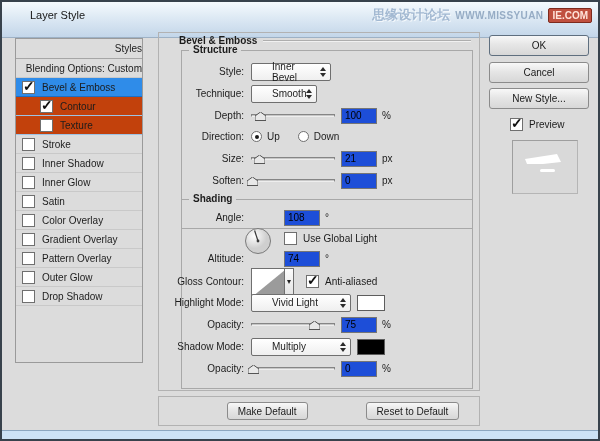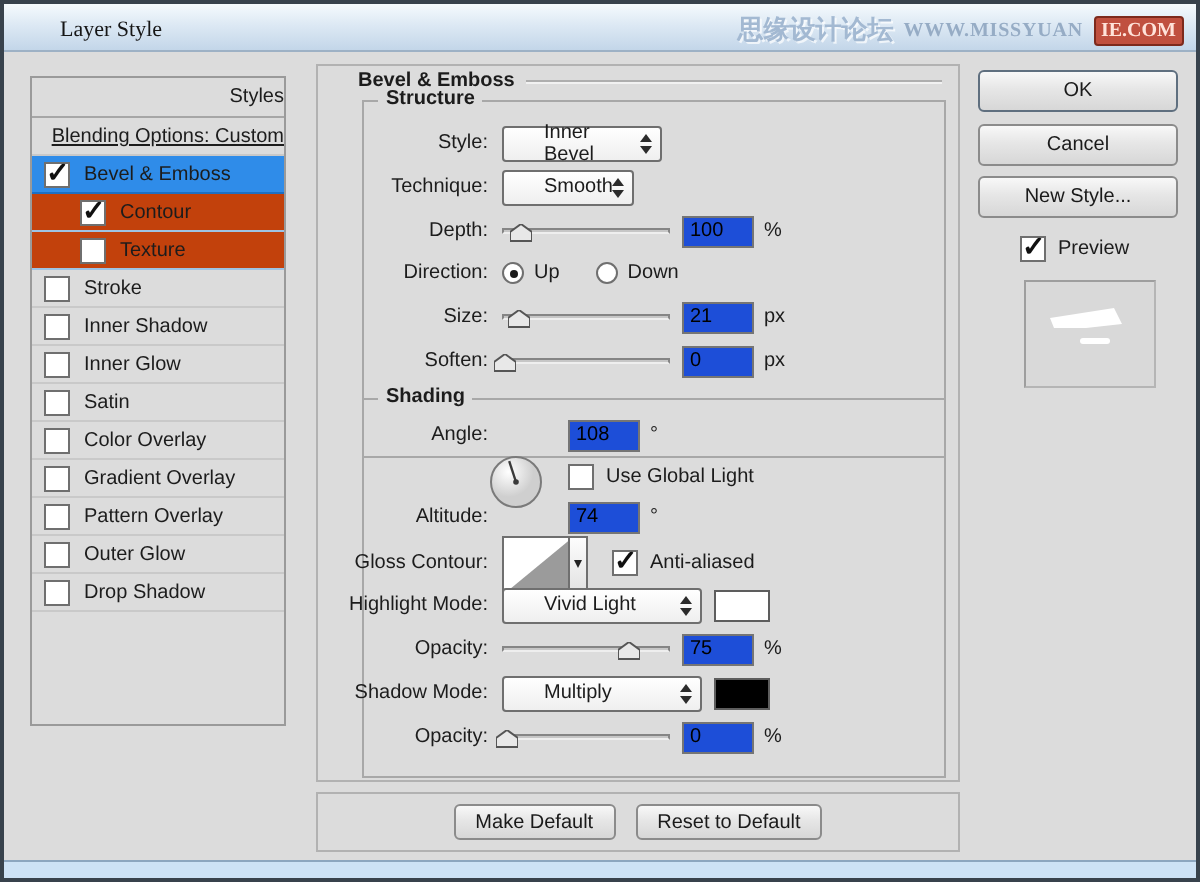--- a/index.html
+++ b/index.html
@@ -3,39 +3,39 @@
 <meta charset="utf-8">
 <style>
   * { box-sizing: border-box; margin: 0; padding: 0; }
   html,body { background:#8a8a8a; }
   body { font-family:"Liberation Sans", sans-serif; }
 
   .window { position:relative; width:600px; height:441px; background:#dcdcdc;
             border:2px solid #38424c; overflow:hidden; font-size:10px; color:#1c1c1c; }
 
   
-  .titlebar { position:absolute; left:0; top:0; right:0; height:24px;
+  .titlebar { position:absolute; left:0; top:0; right:0; height:36px;
               background:linear-gradient(#f5fafd, #dde9f4 45%, #c3d6e9);
-              border-bottom:1px solid #9db1c5;font-family:Liberation Serif, serif; }
+              border-bottom:1px solid #9db1c5; }
   .title-text { position:absolute; left:28px; top:7px; font-size:11px; color:#161616; }
   .watermark { position:absolute; right:6px; top:4px; display:flex; align-items:center; gap:5px; }
   .wm-forum { font-size:13px; font-weight:bold; color:#a3b9d2; text-shadow:1px 1px 0 rgba(255,255,255,.7); }
   .wm-url { font-size:10px; font-weight:bold; letter-spacing:.4px; color:#96accommon; color:#96acc5; }
   .wm-badge { font-size:10px; font-weight:bold; color:#ffe3da; background:#c0503f;
               border:1px solid #7d2a1d; border-radius:2px; padding:0 3px; line-height:13px; }
 
   
   .bottom-strip { position:absolute; left:0; right:0; bottom:0; height:9px;
                   background:#cde2f5; border-top:1px solid #8ca6bf; }
 
   
   .sidebar { position:absolute; left:13px; top:36px; width:128px; height:325px;
              border:1px solid #9a9a9a; background:#dcdcdc;text-align:right; }
   .sb-header { height:20px; line-height:20px; padding-left:8px; border-bottom:1px solid #a6a6a6; }
-  .sb-blend { height:19px; line-height:19px; padding-left:7px; border-bottom:1px solid #c9c9c9;text-decoration:underline; }
+  .sb-blend { height:19px; line-height:19px; padding-left:7px; border-bottom:1px solid #c9c9c9; }
   .srow { height:19px; display:flex; align-items:center; border-bottom:1px solid #c9c9c9; }
   .srow.selected { background:#2f8ce9; border-bottom-color:#1d6fc4; }
   .srow.highlight { background:#c2410c; border-bottom-color:#9ec3e4; }
   .srow .cb { margin-left:6px; }
   .srow.indent .cb { margin-left:24px; }
   .srow .lbl { margin-left:7px; }
 
   
   .cb { width:13px; height:13px; background:#fff; border:1px solid #6f6f6f; position:relative; flex:none; }
   .cb.on::after { content:"✓"; position:absolute; left:0px; top:-4px; font-size:14px; font-weight:bold; color:#101010; }
@@ -102,21 +102,21 @@
   .contour-wrap { display:flex; flex:none; }
   .contour { width:34px; height:28px; border:1px solid #6f6f6f; background:#fff; display:block; }
   .contour-arrow { width:9px; height:28px; border:1px solid #6f6f6f; border-left:none;
                    background:linear-gradient(#fdfdfd,#e3e3e3); display:flex; align-items:center; justify-content:center; }
   .contour-arrow::after { content:""; border-left:2.5px solid transparent; border-right:2.5px solid transparent; border-top:4px solid #222; }
   .aa-group { margin-left:12px; display:flex; align-items:center; }
 
   
   .footer-panel { position:absolute; left:156px; top:394px; width:322px; height:30px;
                   border:1px solid #b2b2b2; display:flex; align-items:center; justify-content:center; gap:10px; }
-  .btn-small { height:18px; padding:0 10px; }
+  .btn-small { height:18px; padding:0 10px;margin-left:48px; }
 
   
   .rightcol { position:absolute; left:487px; top:33px; width:102px; }
   .rightcol .btn { width:100px; }
   #btn-ok { border-color:#5f6f7f; }
   #btn-cancel { margin-top:6px; }
   #btn-newstyle { margin-top:5px; }
   .preview-row { margin-top:9px; margin-left:21px; display:flex; align-items:center; }
   .preview-thumb { margin-top:9px; margin-left:23px; width:66px; height:54px;
                    background:#d9d9d9; border:1px solid #b5b5b5;

